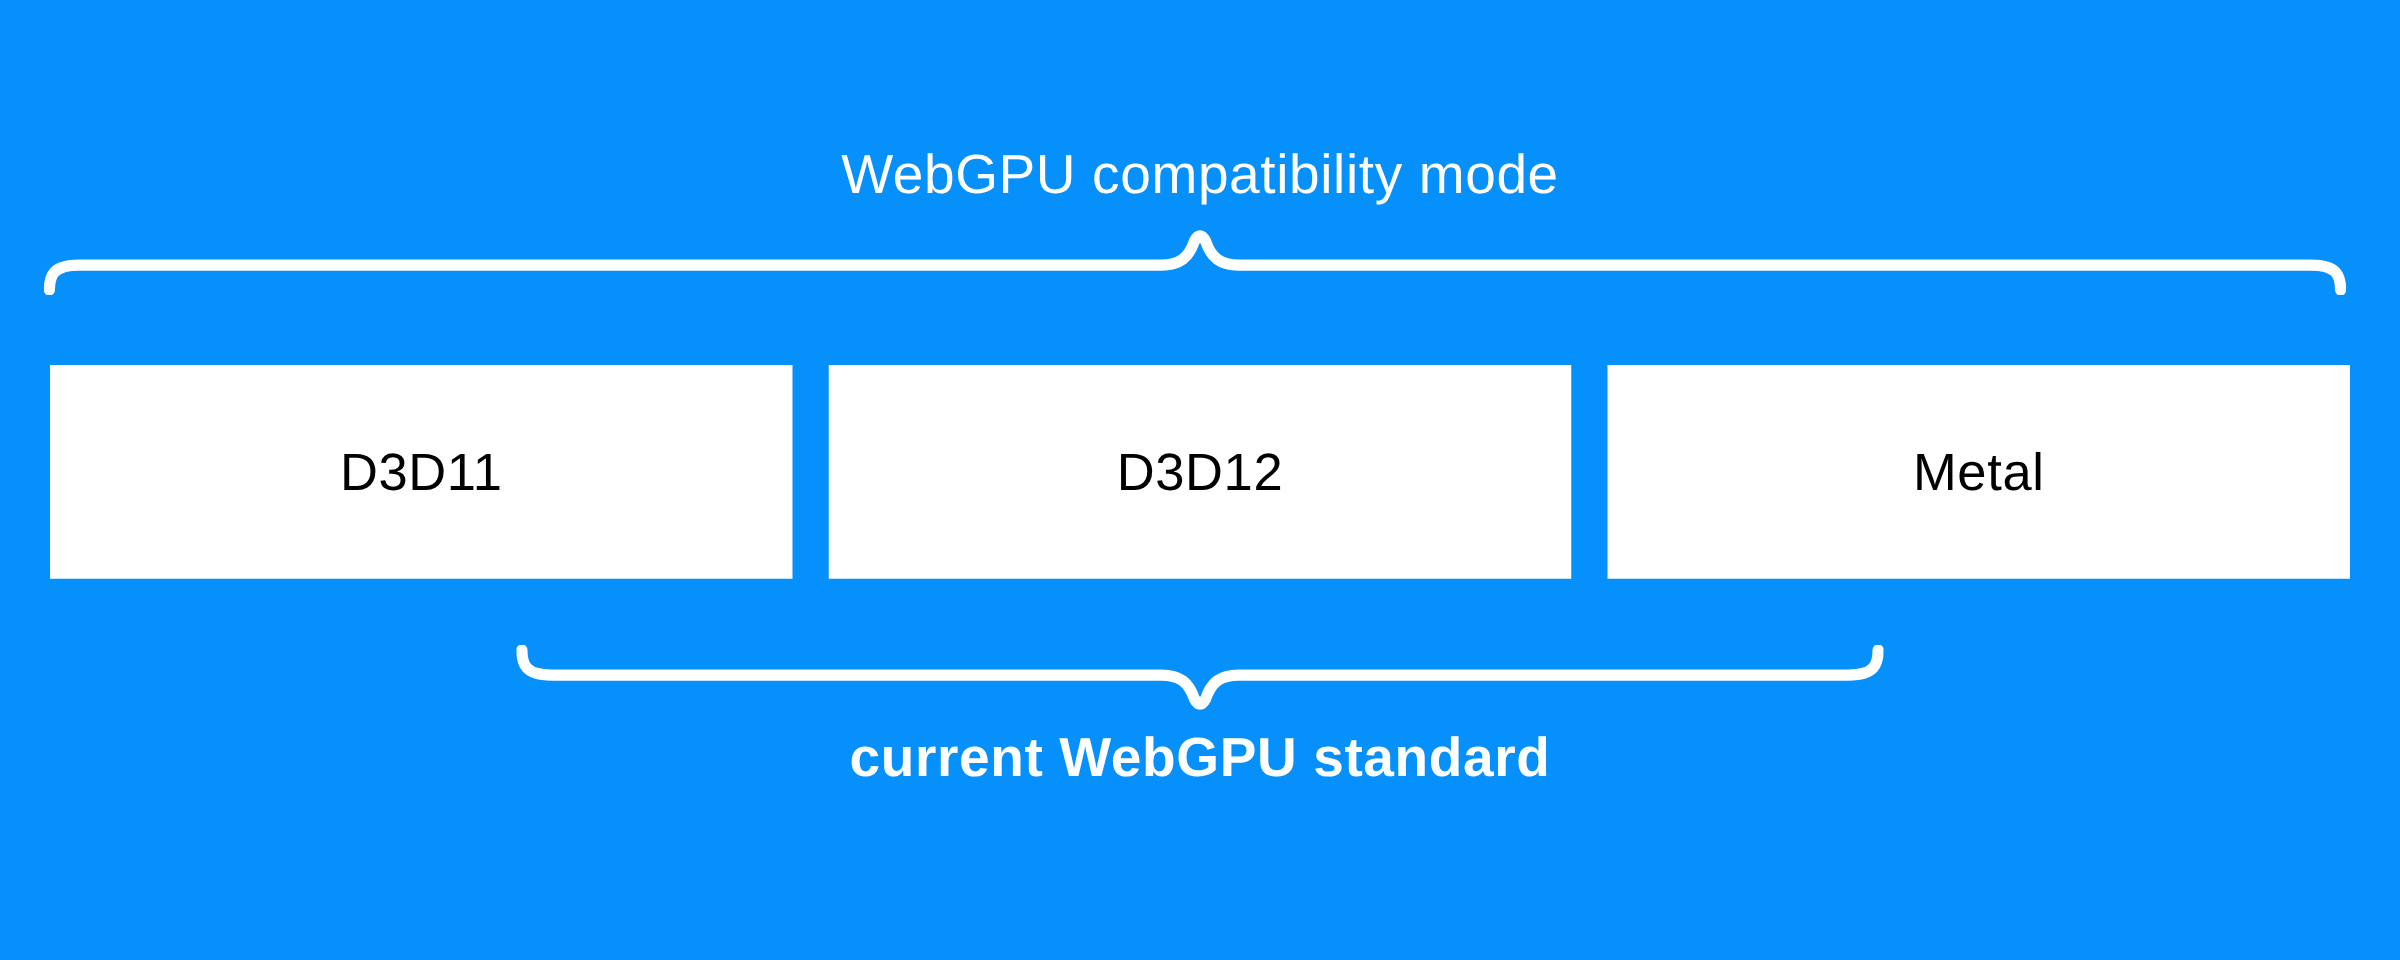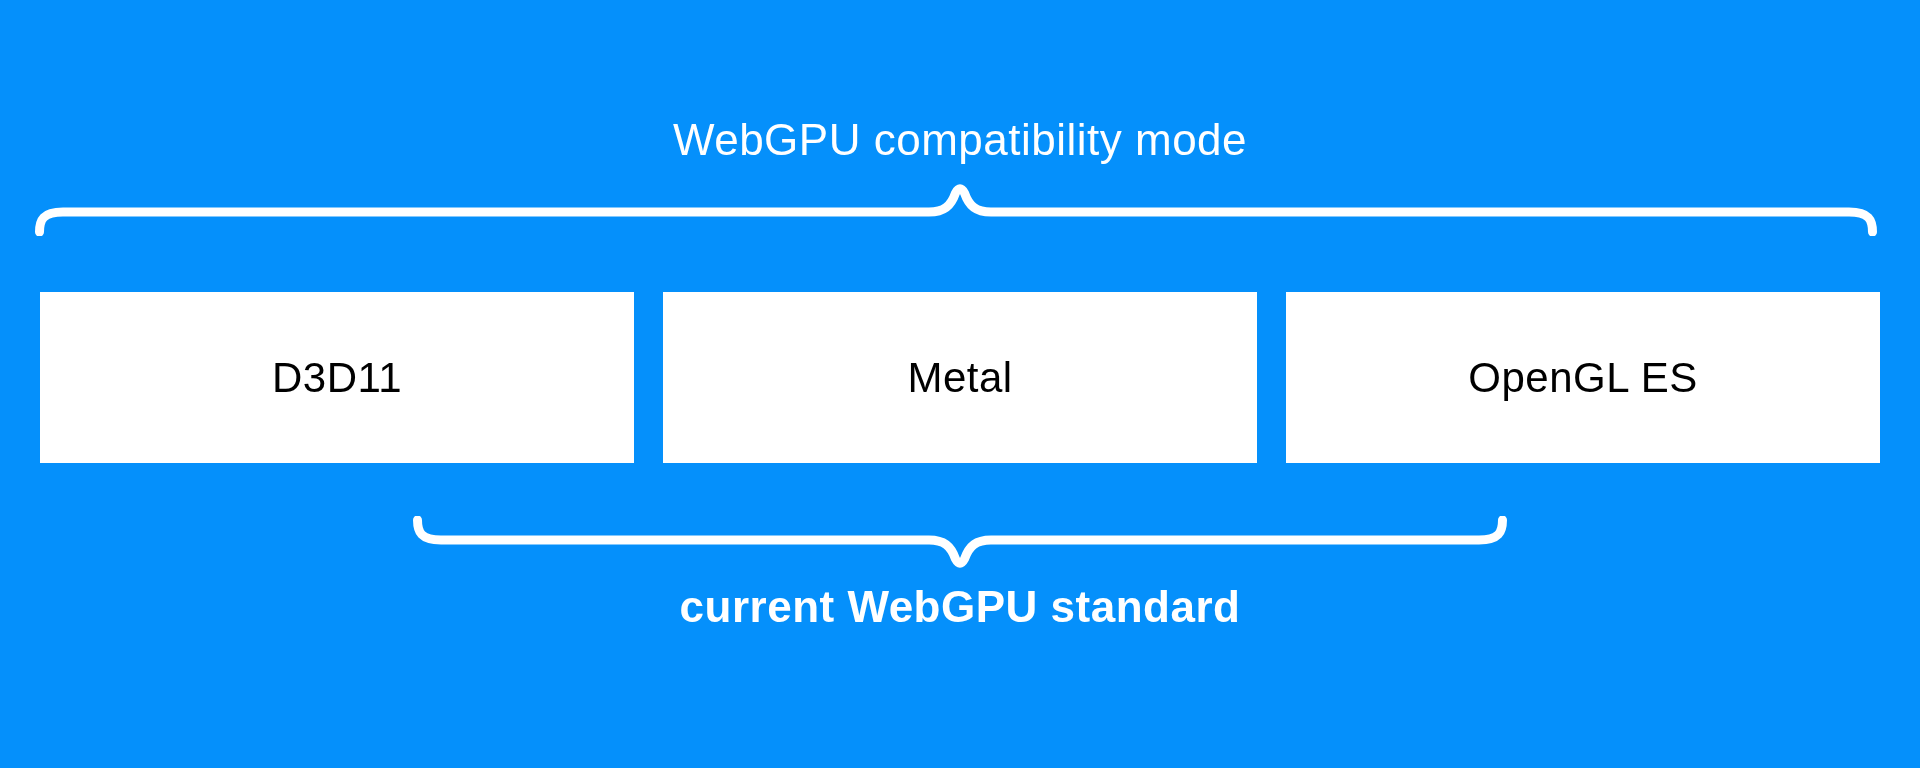--- a/index.html
+++ b/index.html
@@ -102,24 +102,24 @@
              C 934 26, 941 32, 956 32
              L 1814 32
              C 1834 32, 1837.5 40, 1837.5 52"></path>
   </svg>
 
   <div class="api-row">
     <div class="api-box">
       <span>D3D11</span>
     </div>
     <div class="api-box">
-      <span>Metal</span>
+      <span>D3D12</span>
     </div>
     <div class="api-box">
-      <span>OpenGL ES</span>
+      <span>Metal</span>
     </div>
   </div>
 
   <svg class="brace brace-bottom" width="1094" height="56" viewBox="0 0 1094 56" aria-hidden="true">
     <path d="M 4.5 4
              C 4.5 16, 8 24, 28 24
              L 516 24
              C 531 24, 538 30, 542.5 43
              Q 547 51.5, 551.5 43
              C 556 30, 563 24, 578 24

